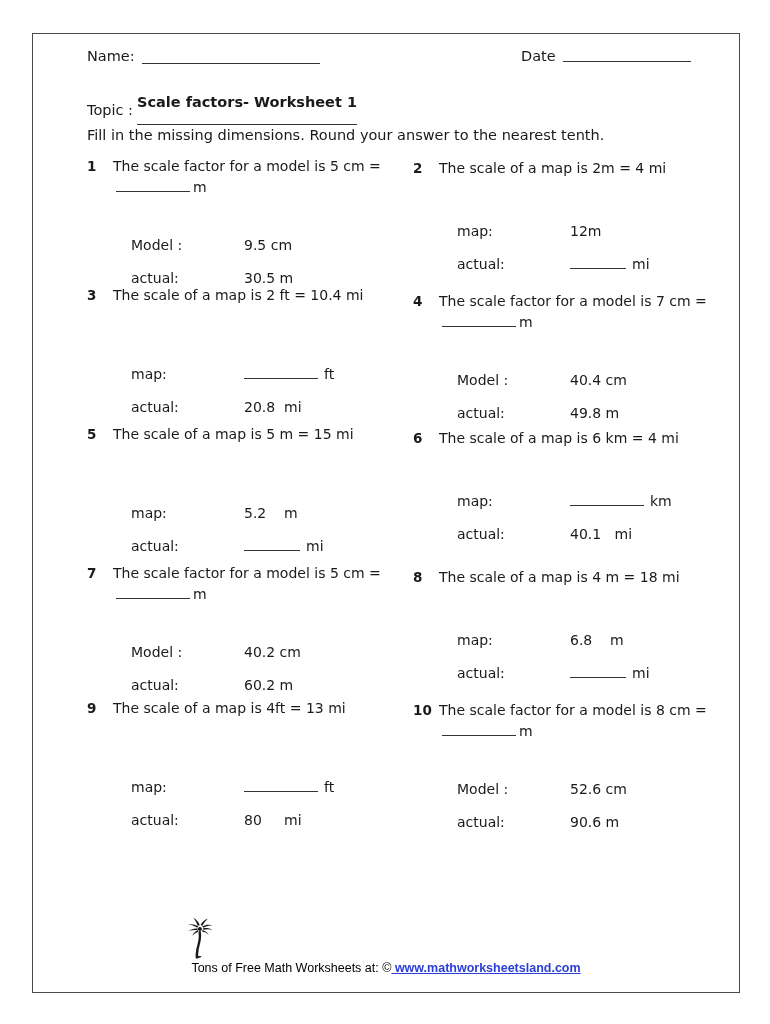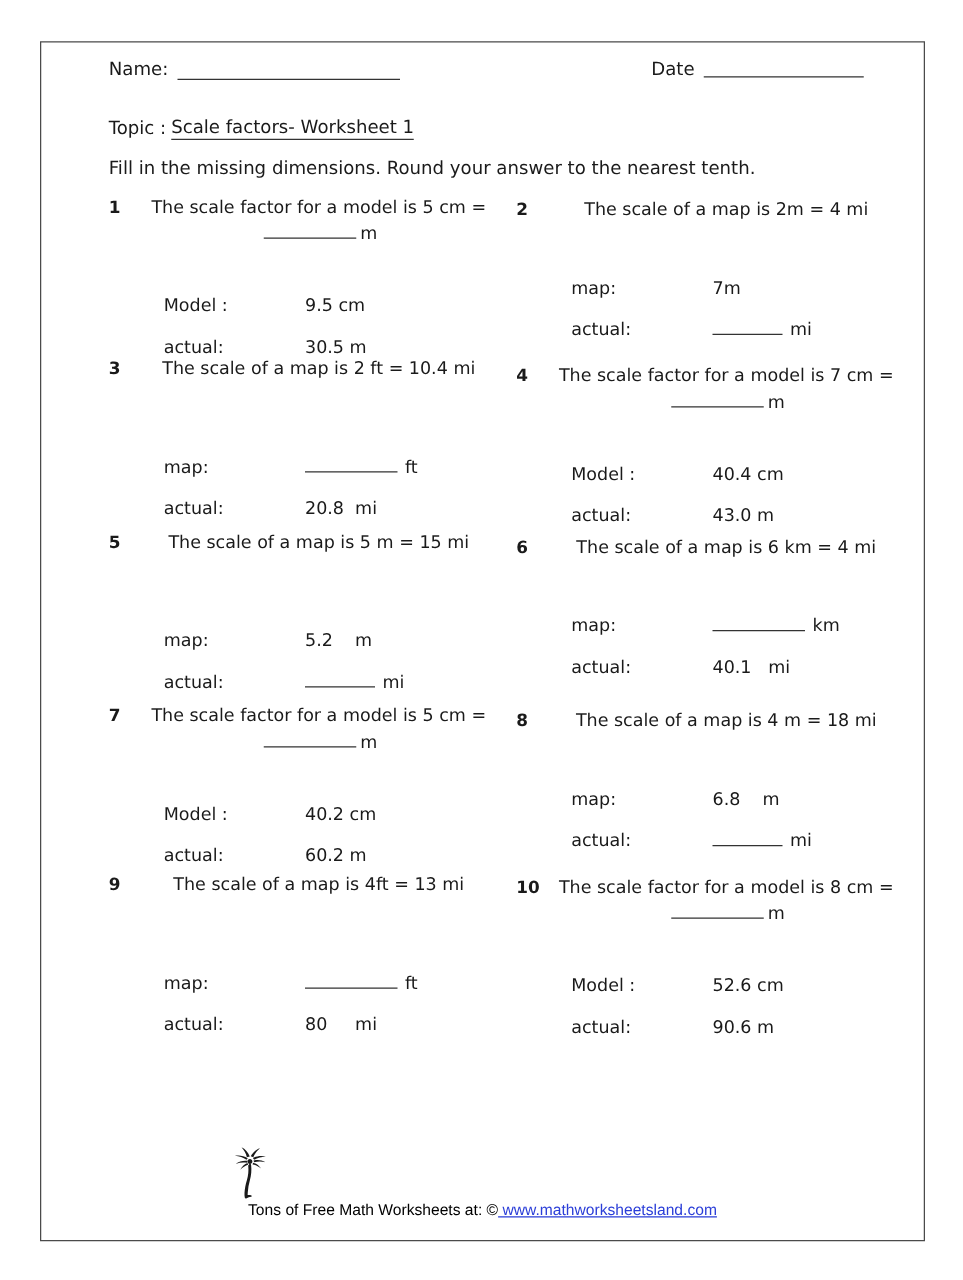--- a/index.html
+++ b/index.html
@@ -63,22 +63,23 @@
   .topic-line {
     position: absolute;
     left: 54px;
     top: 60px;
     font-size: 14.5px;
     display: flex;
     align-items: center;
   }
   .topic-value {
     border-bottom: 1.2px solid #333;
-    padding-bottom: 1px;
+    padding-bottom: 14px;
     margin-left: 4px;
+    font-weight: bold;
   }
   .instructions {
     position: absolute;
     left: 54px;
     top: 93px;
     font-size: 14.5px;
     text-align: center;
   }
 
   
@@ -110,21 +111,20 @@
     font-weight: bold;
     font-size: 13.5px;
     width: 26px;
     flex: 0 0 26px;
     line-height: 1.45;
     padding-top: 1px;
   }
   .qtext {
     line-height: 1.5;
     flex: 1 1 auto;
-    text-align: center;
   }
   .blank {
     display: inline-block;
     border-bottom: 1.2px solid #333;
     width: 74px;
     height: 12px;
     margin: 0 3px;
     vertical-align: baseline;
   }
   .blank.short { width: 56px; }
@@ -187,20 +187,21 @@
   }
   .footer-text {
     font-size: 12.5px;
     font-family: "Liberation Sans", sans-serif;
     color: #000;
     display: inline-block;
   }
   .footer-link {
     color: #2b3ed8;
     text-decoration: underline;
+    font-weight: bold;
   }
 </style>
 </head>
 <body>
 
 <div class="page">
 
   <div class="header-row">
     <div class="name-group">
       <span>Name:</span>
@@ -241,21 +242,21 @@
       </div>
 
       <div class="prob right p2">
         <div class="qhead">
           <span class="qnum">2</span>
           <span class="qtext">The scale of a map is 2m = 4 mi</span>
         </div>
         <div class="fields">
           <div class="field">
             <span class="flabel">map:</span>
-            <span class="fvalue">7m</span>
+            <span class="fvalue">12m</span>
           </div>
           <div class="field">
             <span class="flabel">actual:</span>
             <span class="fvalue"><span class="blank short"></span><span>mi</span></span>
           </div>
         </div>
       </div>
     </div>
 
     <div class="prow r2">
@@ -282,21 +283,21 @@
           <span class="qnum">4</span>
           <span class="qtext"><span>The scale factor for a model is 7 cm =</span><span class="blank"></span><span>m</span></span>
         </div>
         <div class="fields">
           <div class="field">
             <span class="flabel">Model :</span>
             <span class="fvalue">40.4 cm</span>
           </div>
           <div class="field">
             <span class="flabel">actual:</span>
-            <span class="fvalue">43.0 m</span>
+            <span class="fvalue">49.8 m</span>
           </div>
         </div>
       </div>
     </div>
 
     <div class="prow r3">
 
       <div class="prob left p5">
         <div class="qhead">
           <span class="qnum">5</span>

